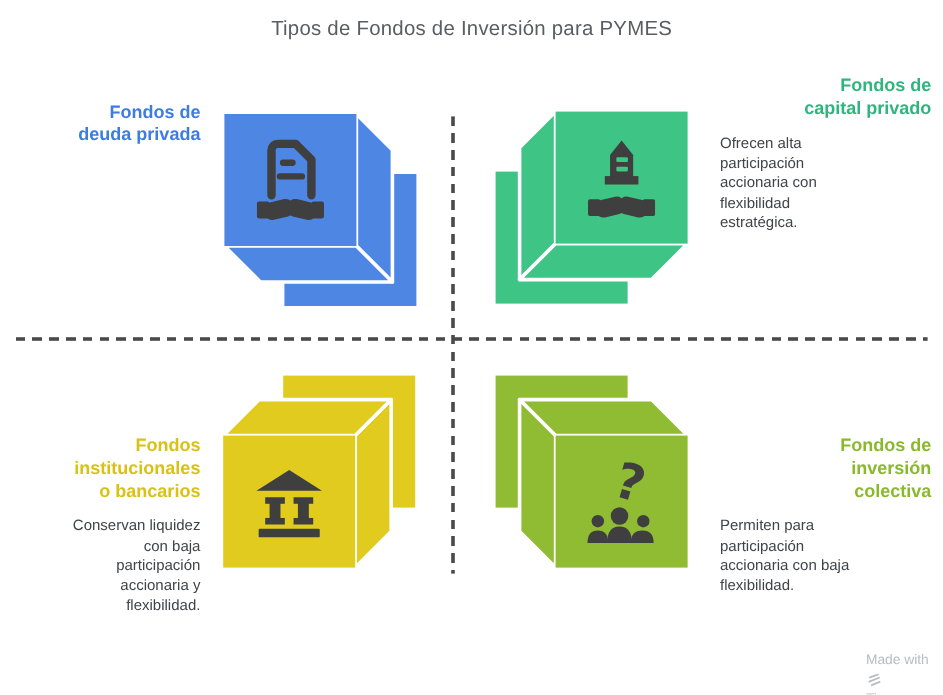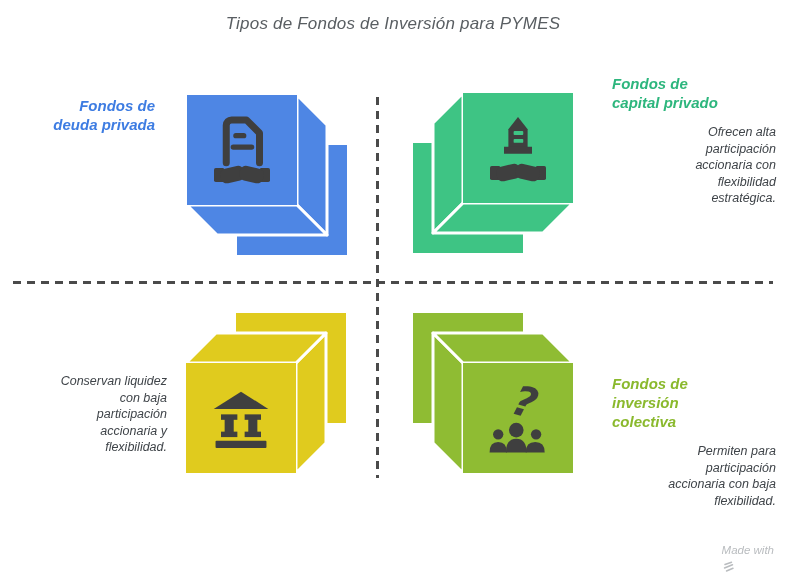--- a/index.html
+++ b/index.html
@@ -1,33 +1,32 @@
 <!DOCTYPE html>
 <html><head>
 <meta charset="utf-8">
 <style>
   html,body{margin:0;padding:0;background:#ffffff;}
   .canvas{
     position:relative;width:786px;height:579px;background:#ffffff;overflow:hidden;
     font-family:"Liberation Sans", sans-serif;
-    font-style:italic;
   }
   .title{
     position:absolute;top:14px;left:0;width:100%;text-align:center;
     font-size:17px;font-weight:400;color:#595e62;letter-spacing:.2px;
   }
   
   .dash-h{position:absolute;left:13px;top:281px;width:760px;height:3px;
     background:repeating-linear-gradient(90deg,#4a4a4a 0 8px,transparent 8px 14px);}
   .dash-v{position:absolute;left:376px;top:97px;width:3px;height:381px;
     background:repeating-linear-gradient(180deg,#4a4a4a 0 8px,transparent 8px 14px);}
   
   .tb{position:absolute;}
-  .tb h2{margin:12px;font-size:15px;font-weight:bold;line-height:1.27;white-space:pre-line;color:var(--heading);}
-  .tb p{margin:11px 0 0;font-size:12.5px;line-height:1.32;white-space:pre-line;color:#3f4449;text-align:right;}
+  .tb h2{margin:0;font-size:15px;font-weight:bold;line-height:1.27;white-space:pre-line;color:var(--heading);text-align:right;}
+  .tb p{margin:11px 0 0;font-size:12.5px;line-height:1.32;white-space:pre-line;color:#3f4449;}
   .tb-tl{left:10px;top:84px;width:157px;text-align:right;}
   .tb-tr{left:600px;top:62px;width:176px;text-align:left;}
   .tb-bl{left:8px;top:362px;width:159px;text-align:right;}
   .tb-br{left:600px;top:362px;width:176px;text-align:left;}
   
   .cube{position:absolute;width:165px;height:168px;}
   .cube-tl{left:185px;top:90px;}
   .cube-tr{left:410px;top:88px;}
   .cube-bl{left:184px;top:310px;}
   .cube-br{left:410px;top:310px;}
@@ -112,20 +111,23 @@
     <h2>Fondos de
 capital privado</h2>
     <p>Ofrecen alta
 participación
 accionaria con
 flexibilidad
 estratégica.</p>
   </div>
 
   <div class="tb tb-bl" style="--face: #e0cb1e; --heading: #d9c214;">
+    <h2>Fondos
+institucionales
+o bancarios</h2>
     <p>Conservan liquidez
 con baja
 participación
 accionaria y
 flexibilidad.</p>
   </div>
   <div class="cube cube-bl" style="--face: #e0cb1e; --heading: #d9c214;">
     <svg class="shape" width="165" height="168" viewBox="0 0 165 168">
       <rect class="face" x="52" y="55" width="110" height="110"></rect>
       <polygon class="edge" points="112,5 142,35 142,145 112,115"></polygon>

